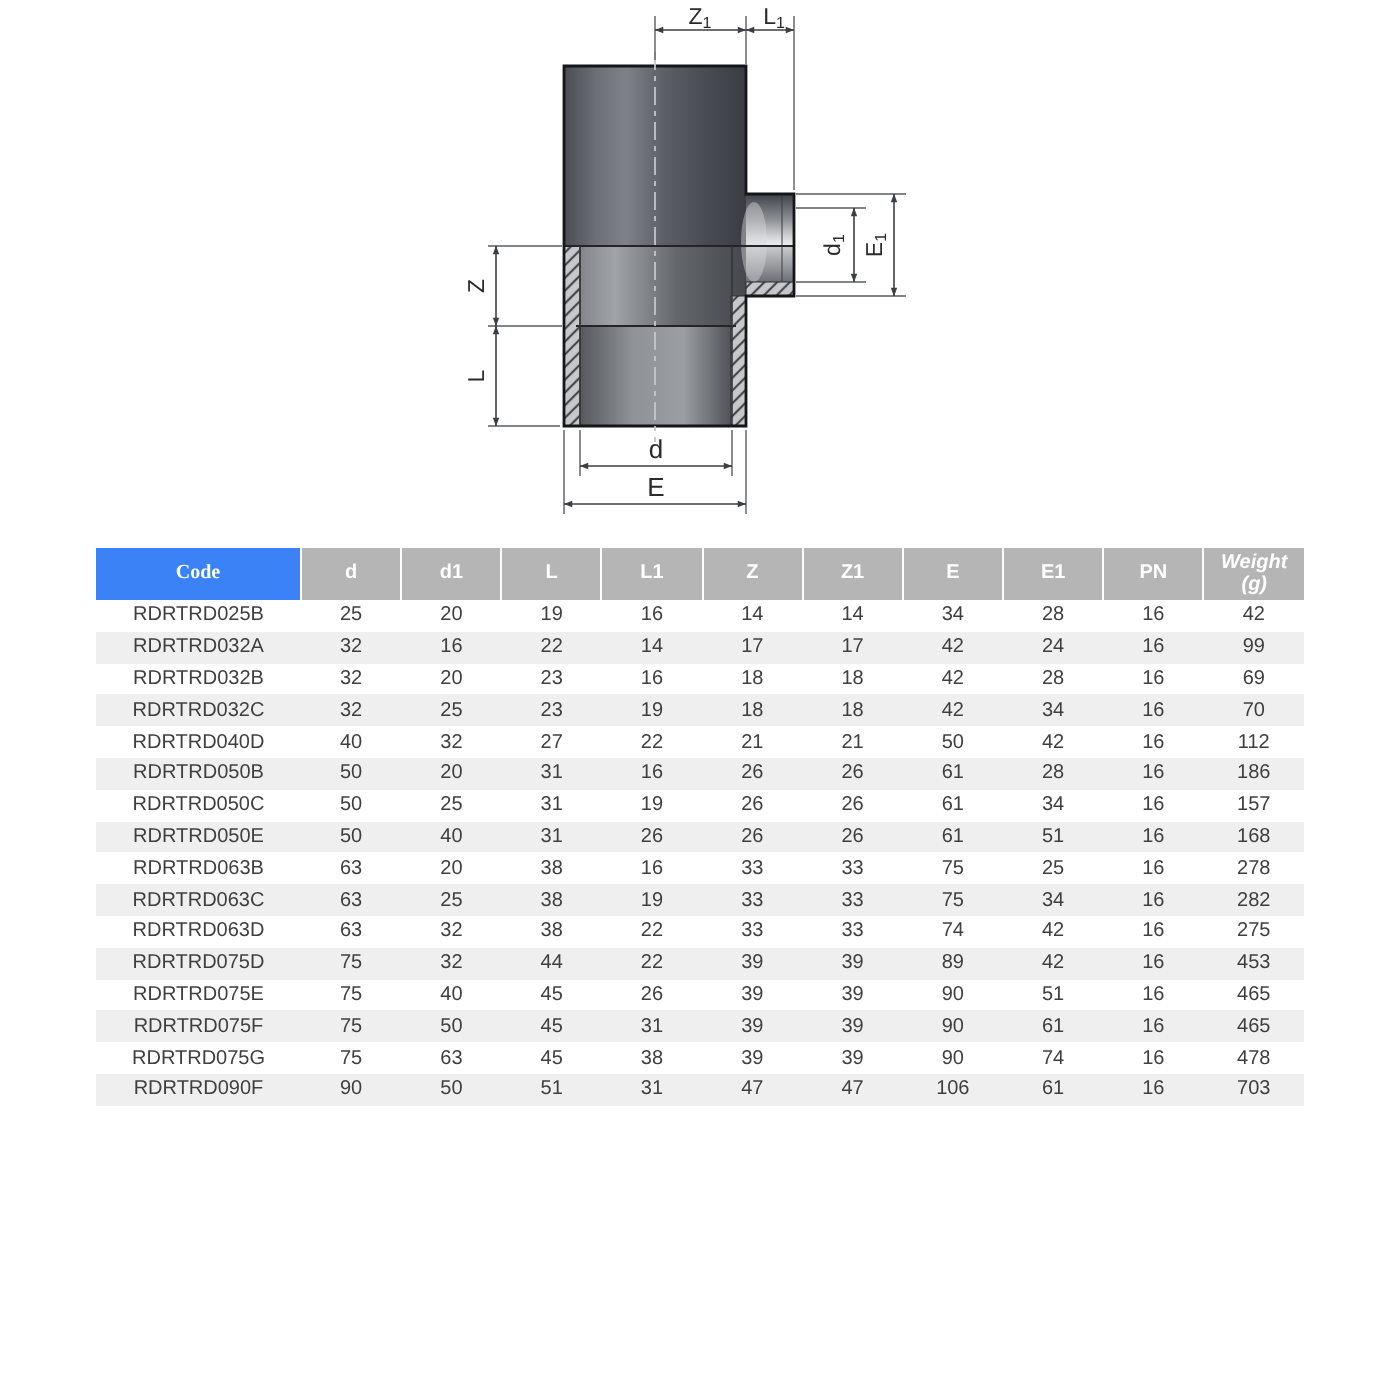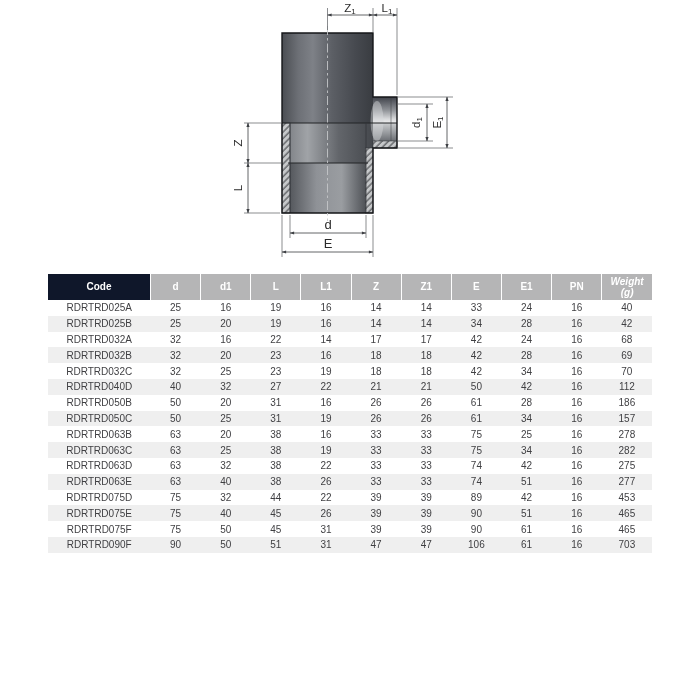--- a/index.html
+++ b/index.html
@@ -19,21 +19,21 @@
   
   .spec-table{
     position:absolute;left:48px;top:274px;width:604px;
     border-collapse:collapse;table-layout:fixed;
   }
   .spec-table thead th{
     background:#b5b5b6;color:#ffffff;font-size:10px;font-weight:bold;
     height:26px;border-right:1.5px solid #ffffff;line-height:1.12;
     padding:0 1px;vertical-align:middle;text-align:center;
   }
-  .spec-table thead th:first-child{background:#0f172a;width:100px;}
+  .spec-table thead th:first-child{background:#3b82f6;width:100px;font-family:Liberation Serif, serif;}
   .spec-table thead th:last-child{border-right:none;font-style:italic;}
   .spec-table tbody td{
     font-size:10px;color:#3f3f42;text-align:center;height:15.8px;padding:0;
     white-space:nowrap;overflow:hidden;
   }
   .spec-table tbody tr:nth-child(even){background:#efefef;}
 </style>
 </head>
 <body>
 
@@ -157,33 +157,20 @@
         <th>Z</th>
         <th>Z1</th>
         <th>E</th>
         <th>E1</th>
         <th>PN</th>
         <th>Weight (g)</th>
       </tr>
   </thead>
   <tbody>
       <tr>
-        <td>RDRTRD025A</td>
-        <td>25</td>
-        <td>16</td>
-        <td>19</td>
-        <td>16</td>
-        <td>14</td>
-        <td>14</td>
-        <td>33</td>
-        <td>24</td>
-        <td>16</td>
-        <td>40</td>
-      </tr>
-      <tr>
         <td>RDRTRD025B</td>
         <td>25</td>
         <td>20</td>
         <td>19</td>
         <td>16</td>
         <td>14</td>
         <td>14</td>
         <td>34</td>
         <td>28</td>
         <td>16</td>
@@ -193,21 +180,21 @@
         <td>RDRTRD032A</td>
         <td>32</td>
         <td>16</td>
         <td>22</td>
         <td>14</td>
         <td>17</td>
         <td>17</td>
         <td>42</td>
         <td>24</td>
         <td>16</td>
-        <td>68</td>
+        <td>99</td>
       </tr>
       <tr>
         <td>RDRTRD032B</td>
         <td>32</td>
         <td>20</td>
         <td>23</td>
         <td>16</td>
         <td>18</td>
         <td>18</td>
         <td>42</td>
@@ -261,20 +248,33 @@
         <td>31</td>
         <td>19</td>
         <td>26</td>
         <td>26</td>
         <td>61</td>
         <td>34</td>
         <td>16</td>
         <td>157</td>
       </tr>
       <tr>
+        <td>RDRTRD050E</td>
+        <td>50</td>
+        <td>40</td>
+        <td>31</td>
+        <td>26</td>
+        <td>26</td>
+        <td>26</td>
+        <td>61</td>
+        <td>51</td>
+        <td>16</td>
+        <td>168</td>
+      </tr>
+      <tr>
         <td>RDRTRD063B</td>
         <td>63</td>
         <td>20</td>
         <td>38</td>
         <td>16</td>
         <td>33</td>
         <td>33</td>
         <td>75</td>
         <td>25</td>
         <td>16</td>
@@ -300,33 +300,20 @@
         <td>38</td>
         <td>22</td>
         <td>33</td>
         <td>33</td>
         <td>74</td>
         <td>42</td>
         <td>16</td>
         <td>275</td>
       </tr>
       <tr>
-        <td>RDRTRD063E</td>
-        <td>63</td>
-        <td>40</td>
-        <td>38</td>
-        <td>26</td>
-        <td>33</td>
-        <td>33</td>
-        <td>74</td>
-        <td>51</td>
-        <td>16</td>
-        <td>277</td>
-      </tr>
-      <tr>
         <td>RDRTRD075D</td>
         <td>75</td>
         <td>32</td>
         <td>44</td>
         <td>22</td>
         <td>39</td>
         <td>39</td>
         <td>89</td>
         <td>42</td>
         <td>16</td>
@@ -350,20 +337,33 @@
         <td>75</td>
         <td>50</td>
         <td>45</td>
         <td>31</td>
         <td>39</td>
         <td>39</td>
         <td>90</td>
         <td>61</td>
         <td>16</td>
         <td>465</td>
+      </tr>
+      <tr>
+        <td>RDRTRD075G</td>
+        <td>75</td>
+        <td>63</td>
+        <td>45</td>
+        <td>38</td>
+        <td>39</td>
+        <td>39</td>
+        <td>90</td>
+        <td>74</td>
+        <td>16</td>
+        <td>478</td>
       </tr>
       <tr>
         <td>RDRTRD090F</td>
         <td>90</td>
         <td>50</td>
         <td>51</td>
         <td>31</td>
         <td>47</td>
         <td>47</td>
         <td>106</td>

